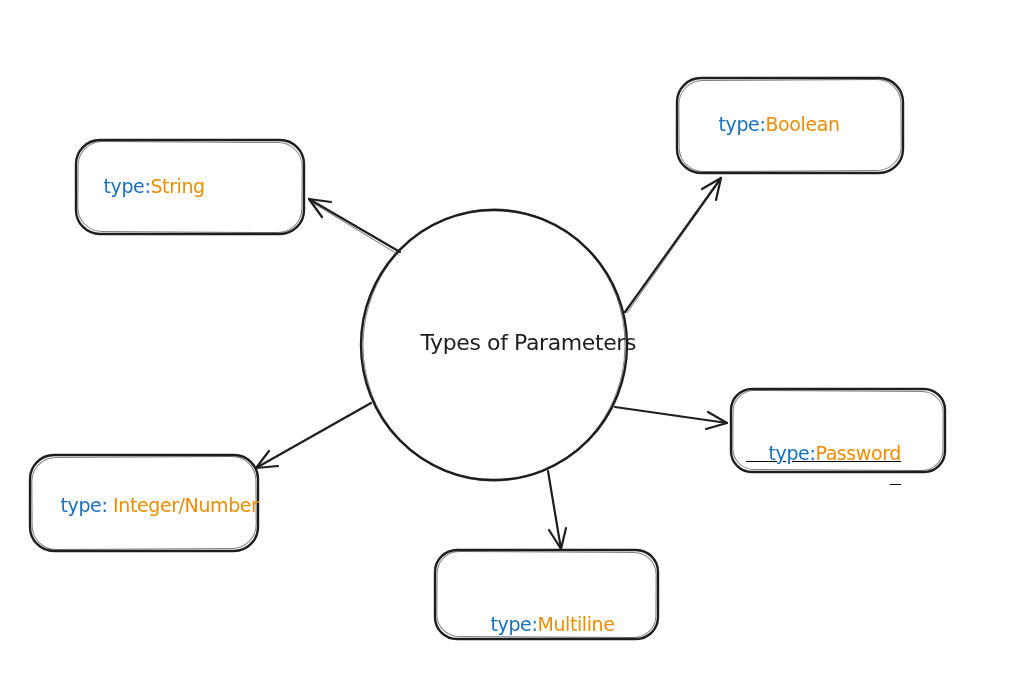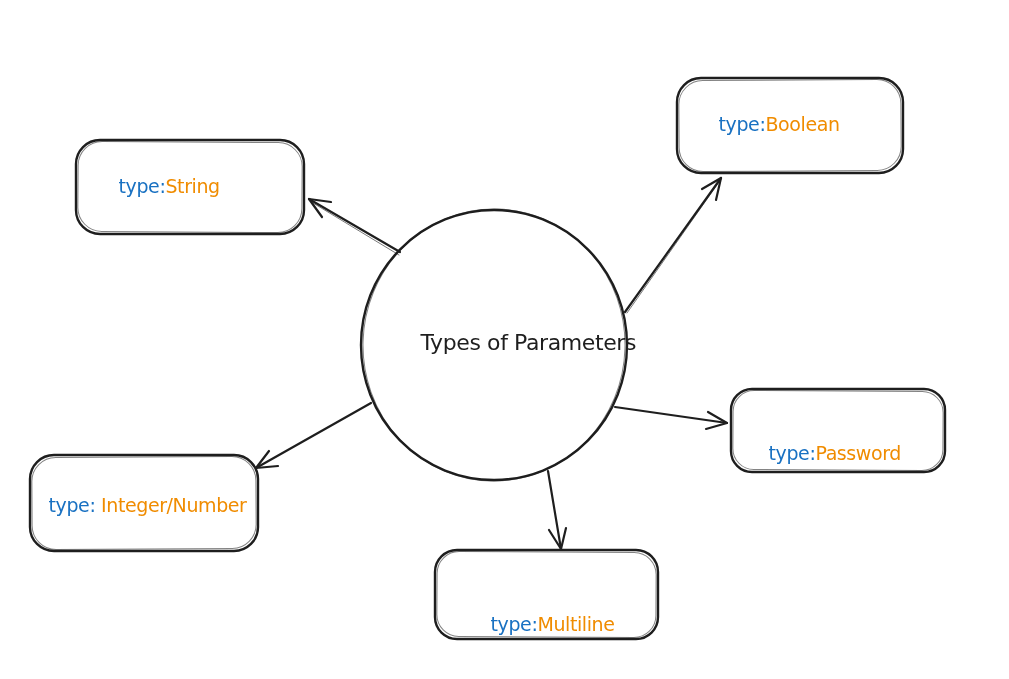--- a/index.html
+++ b/index.html
@@ -88,29 +88,29 @@
       <path class="arrow" d="M278 466 L256 468 L269 451"></path>
     </g>
     <g>
       <path class="arrow" d="M548 471 L561 549"></path>
       <path class="arrow" d="M566 528 L561 549 L549 530"></path>
     </g>
   </svg>
 
   <div class="center-label">Types of Parameters</div>
 
-  <div class="node-label" style="left:96px; top:152px;">
+  <div class="node-label" style="left:81px; top:152px;">
     <span class="t-prefix">type:</span><span class="t-name">String</span>
   </div>
   <div class="node-label" style="left:696px; top:90px;">
     <span class="t-prefix">type:</span><span class="t-name">Boolean</span>
   </div>
-  <div class="node-label" style="left:746px; top:419px;">
+  <div class="node-label" style="left:746px; top:419px;text-decoration:underline;">
     <span class="t-prefix">type:</span><span class="t-name">Password</span>
   </div>
-  <div class="node-label" style="left:26px; top:471px;">
+  <div class="node-label" style="left:38px; top:471px;">
     <span class="t-prefix">type:</span><span class="t-name"> Integer/Number</span>
   </div>
   <div class="node-label" style="left:468px; top:590px;">
     <span class="t-prefix">type:</span><span class="t-name">Multiline</span>
   </div>
 
 </div>
 
 </body></html>

